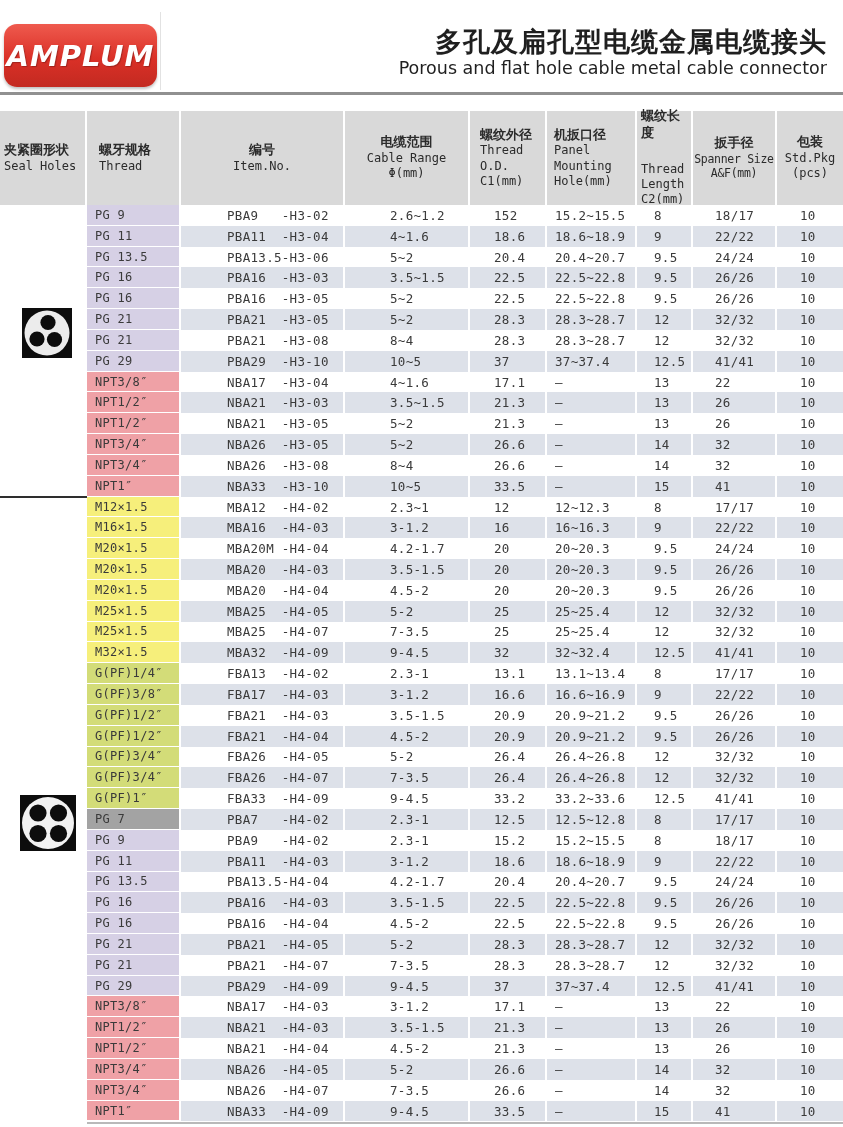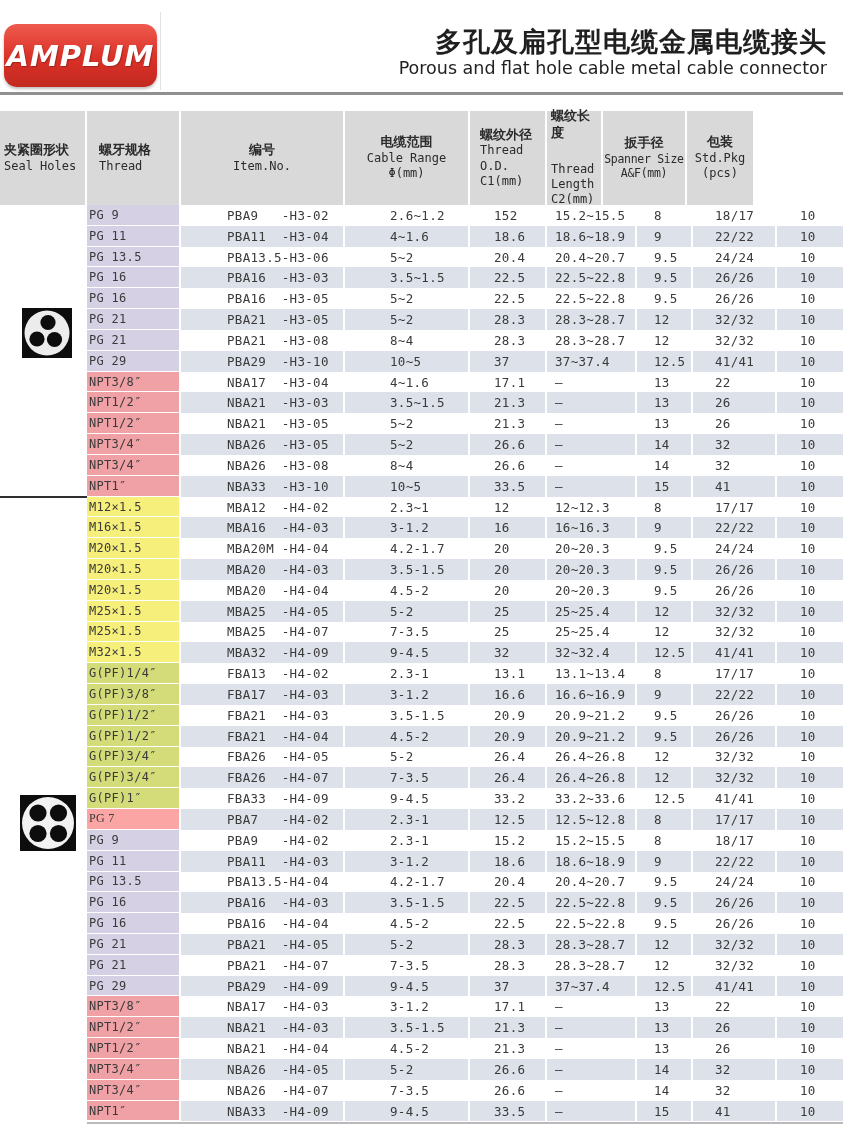--- a/index.html
+++ b/index.html
@@ -61,21 +61,21 @@
   .trow { display:flex; height:20.84px; }
   .cell {
     border-right:2px solid #ffffff;
     display:flex; align-items:center;
     font-family:"DejaVu Sans Mono", monospace;
     font-size:12.5px; color:#3a3a3a; letter-spacing:0.3px;
     white-space:pre; overflow:hidden;
   }
   .trow.stripe .dcell { background:#dde1e9; }
   .cell-seal   { background:transparent; }
-  .cell-thread { padding-left:2px; border-bottom:1px solid #ffffff; font-size:12px; }
+  .cell-thread { padding-left:8px; border-bottom:1px solid #ffffff; font-size:12px; }
   .cell-item   { padding-left:46px; }
   .cell-cable  { padding-left:45px; }
   .cell-od     { padding-left:24px; }
   .cell-hole   { padding-left:8px; }
   .cell-len    { padding-left:17px; }
   .cell-spanner{ padding-left:22px; }
   .cell-pkg    { padding-left:23px; border-right:none; }
 
   
   .seal-icon { position:absolute; }
@@ -114,20 +114,26 @@
       <span class="zh">电缆范围</span>
       <span class="en">Cable Range
 Φ(mm)</span>
     </div>
     <div class="hcell c5 al h-c5">
       <span class="zh">螺纹外径</span>
       <span class="en">Thread
 O.D.
 C1(mm)</span>
     </div>
+    <div class="hcell c6 al h-c6">
+      <span class="zh">机扳口径</span>
+      <span class="en">Panel
+Mounting
+Hole(mm)</span>
+    </div>
     <div class="hcell c7 al h-c7">
       <span class="zh">螺纹长度</span>
       <span class="en">Thread
 Length
 C2(mm)</span>
     </div>
     <div class="hcell c8 ac h-c8">
       <span class="zh">扳手径</span>
       <span class="en">Spanner Size
 A&amp;F(mm)</span>
@@ -455,21 +461,21 @@
     <div class="cell c3 dcell cell-item">FBA33  -H4-09</div>
     <div class="cell c4 dcell cell-cable">9-4.5</div>
     <div class="cell c5 dcell cell-od">33.2</div>
     <div class="cell c6 dcell cell-hole">33.2~33.6</div>
     <div class="cell c7 dcell cell-len">12.5</div>
     <div class="cell c8 dcell cell-spanner">41/41</div>
     <div class="cell c9 dcell cell-pkg">10</div>
   </div>
       <div class="trow stripe">
     <div class="cell c1 cell-seal"></div>
-    <div class="cell c2 cell-thread" style="background: #fca5a5; font-family: Liberation Serif, serif;">PG 7</div>
+    <div class="cell c2 cell-thread" style="background: #a3a3a3;">PG 7</div>
     <div class="cell c3 dcell cell-item">PBA7   -H4-02</div>
     <div class="cell c4 dcell cell-cable">2.3-1</div>
     <div class="cell c5 dcell cell-od">12.5</div>
     <div class="cell c6 dcell cell-hole">12.5~12.8</div>
     <div class="cell c7 dcell cell-len">8</div>
     <div class="cell c8 dcell cell-spanner">17/17</div>
     <div class="cell c9 dcell cell-pkg">10</div>
   </div>
       <div class="trow">
     <div class="cell c1 cell-seal"></div>

